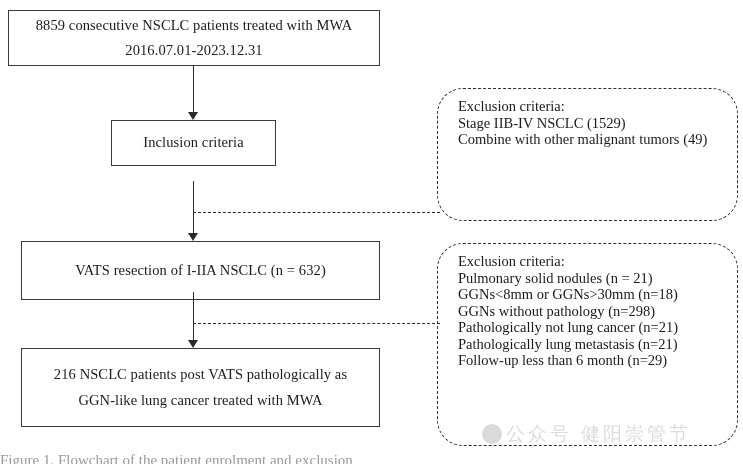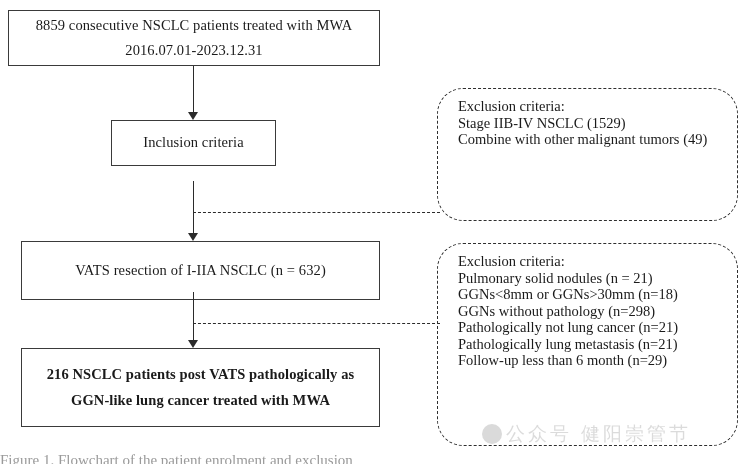--- a/index.html
+++ b/index.html
@@ -143,21 +143,21 @@
   <div class="dashed-box" style="left:437px; top:243px; width:301px; height:203px;">
     <span class="ln">Exclusion criteria:</span>
     <span class="ln">Pulmonary solid nodules (n = 21)</span>
     <span class="ln">GGNs&lt;8mm or GGNs&gt;30mm (n=18)</span>
     <span class="ln">GGNs without pathology (n=298)</span>
     <span class="ln">Pathologically not lung cancer (n=21)</span>
     <span class="ln">Pathologically lung metastasis (n=21)</span>
     <span class="ln">Follow-up less than 6 month (n=29)</span>
   </div>
 
-  <div class="solid-box" style="left:21px; top:348px; width:359px; height:79px;font-weight:bold;">
+  <div class="solid-box" style="left:21px; top:348px; width:359px; height:79px;">
     <span class="ln">216 NSCLC patients post VATS pathologically as</span>
     <span class="ln">GGN-like lung cancer treated with MWA</span>
   </div>
 
   <div class="wm-badge" style="left:482px; top:424px;"></div>
   <div class="watermark" style="left:506px; top:421px;">公众号 健阳崇管节</div>
 
   <div class="caption" style="left:0px; top:452px; width:743px; height:12px;">Figure 1. Flowchart of the patient enrolment and exclusion</div>
 
 </div>

